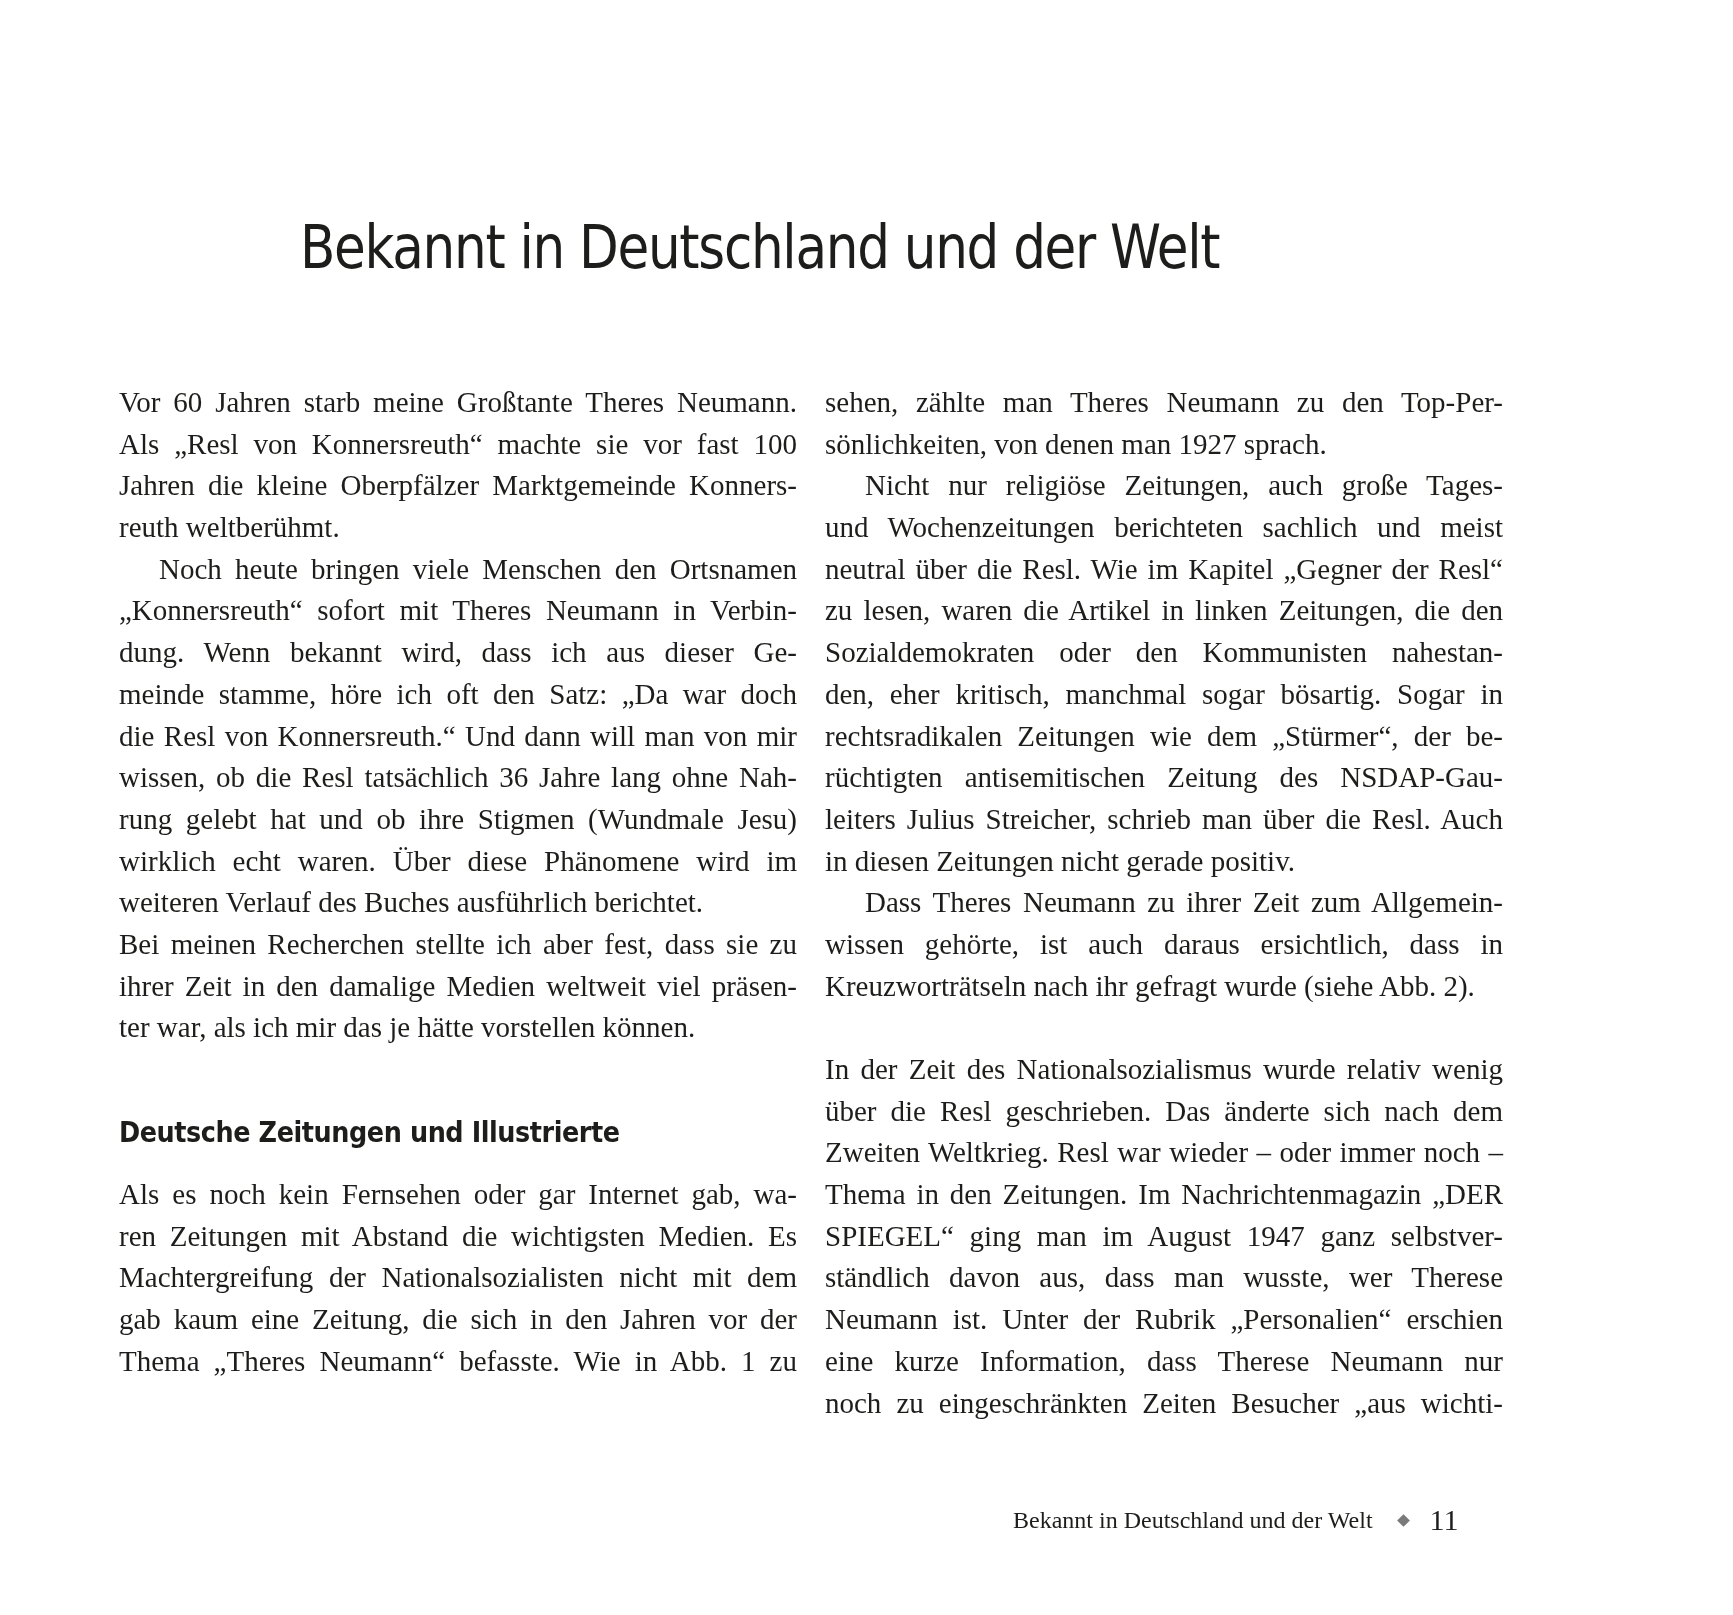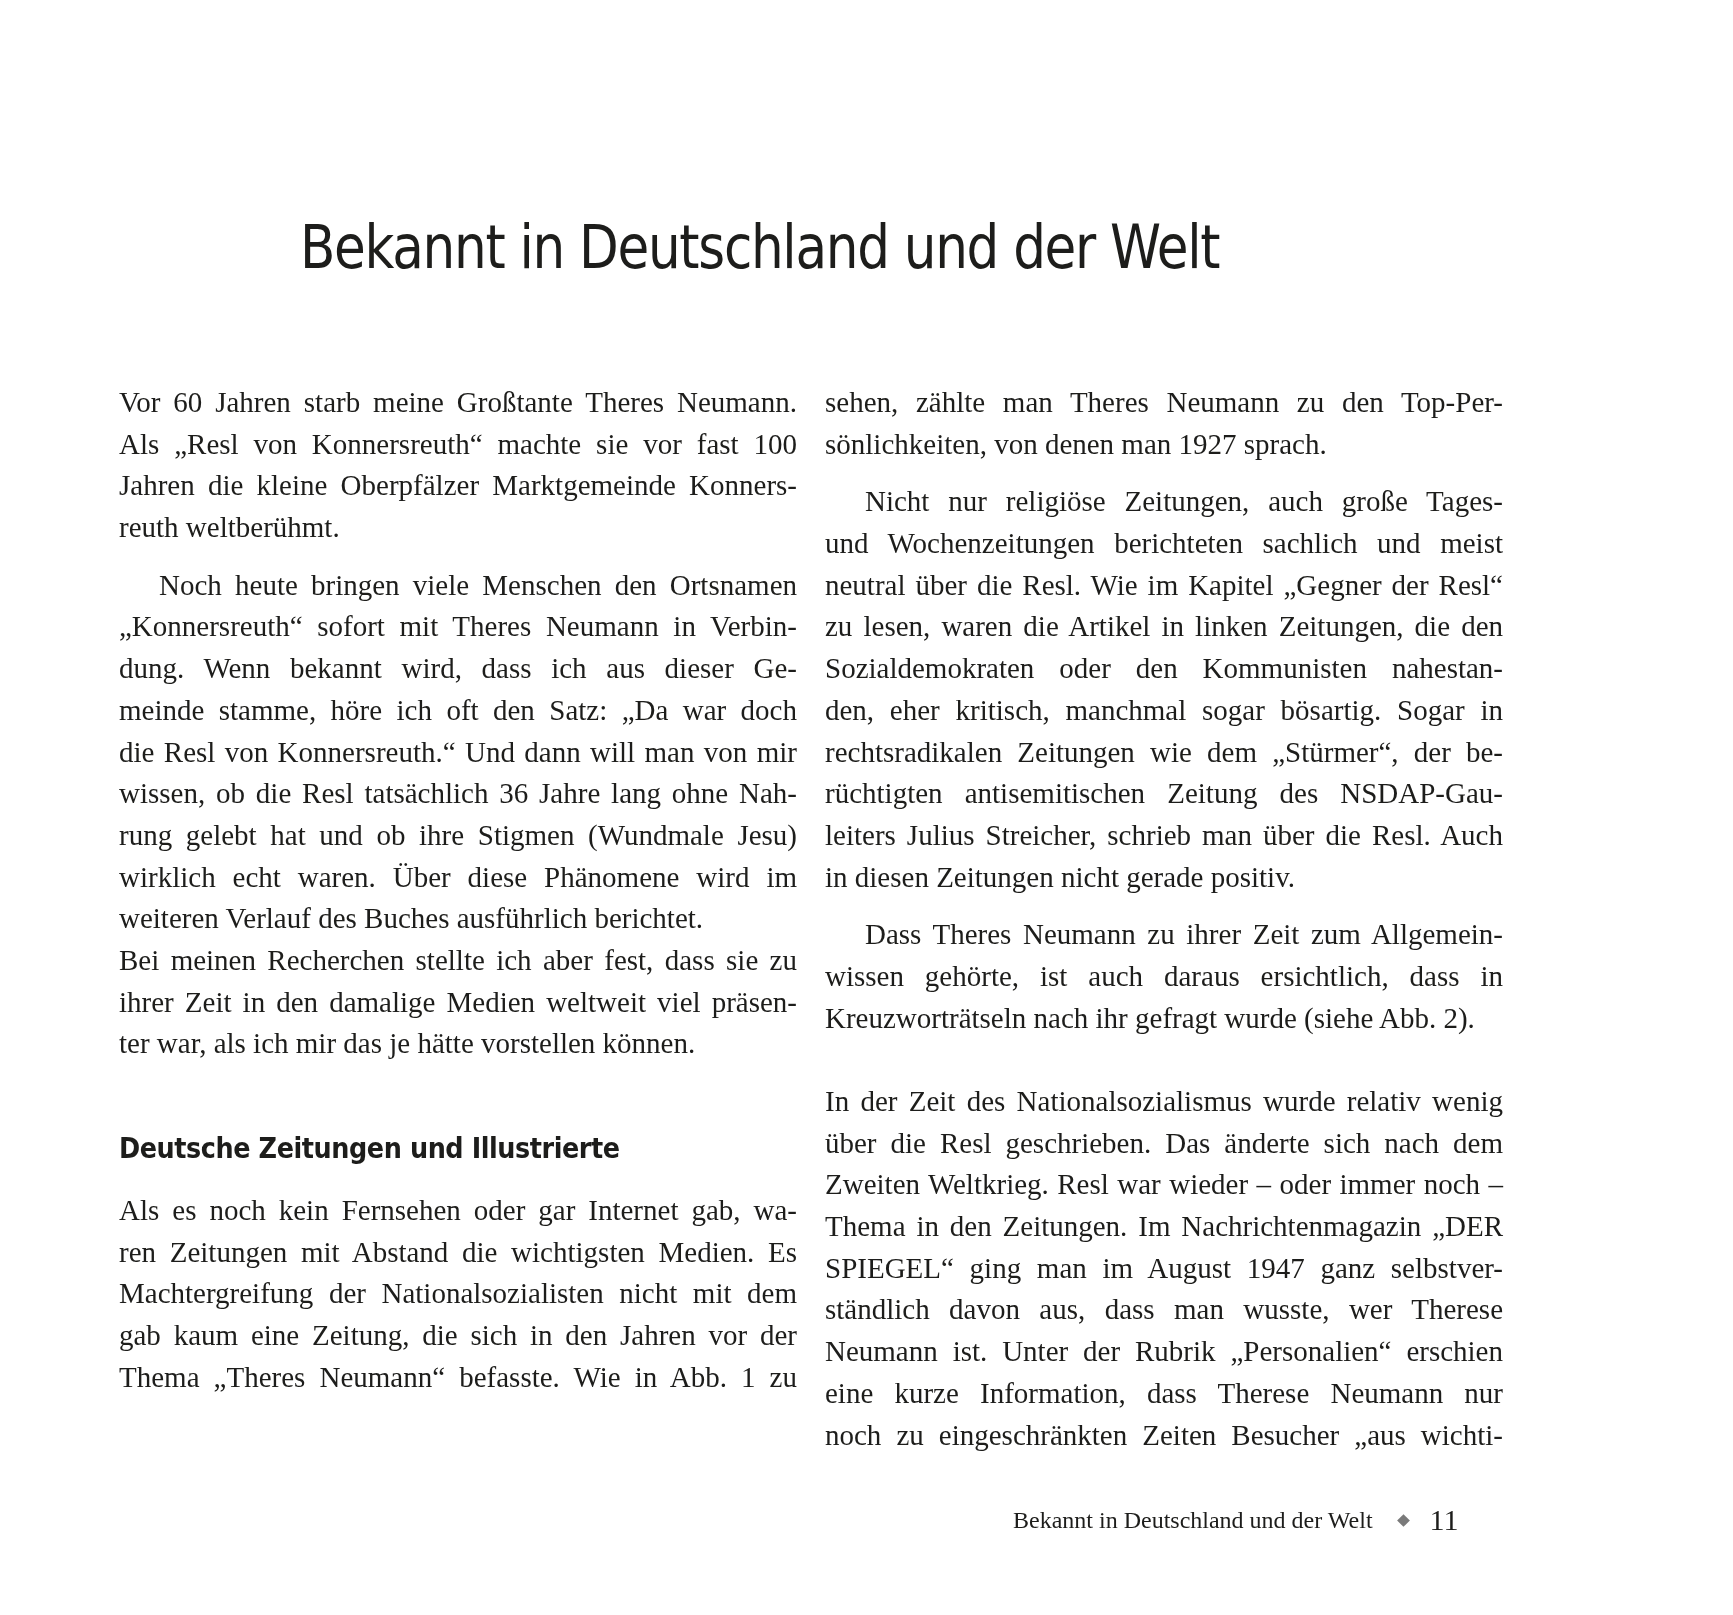--- a/index.html
+++ b/index.html
@@ -11,21 +11,21 @@
     transform: scaleX(0.86); transform-origin: left top; color: #1d1d1b;
   }
   .column {
     position: absolute; top: 382px; width: 678px;
     font-family: "Liberation Serif", serif; font-size: 29px; line-height: 41.7px;
   }
   .col-left { left: 119px; }
   .col-right { left: 825px; }
   .line { display: block; height: 41.7px; white-space: nowrap; text-align: justify; text-align-last: justify; }
   .line.last { text-align-last: left; }
-  .line.indent { padding-left: 40px; margin-top: 16px; }
+  .line.indent { padding-left: 40px; }
   .line.blank { height: 41.7px; }
   .section-heading {
     display: block; height: 83.4px; line-height: 83.4px; margin: 0;
     font-family: "DejaVu Sans", sans-serif; font-weight: bold; font-size: 29px;
     letter-spacing: -0.5px; white-space: nowrap;
     transform: scaleX(0.88); transform-origin: left center;
   }
   .heading-gap { height: 41.7px; }
   .footer {
     position: absolute; left: 1013px; top: 1502px; height: 36px;

